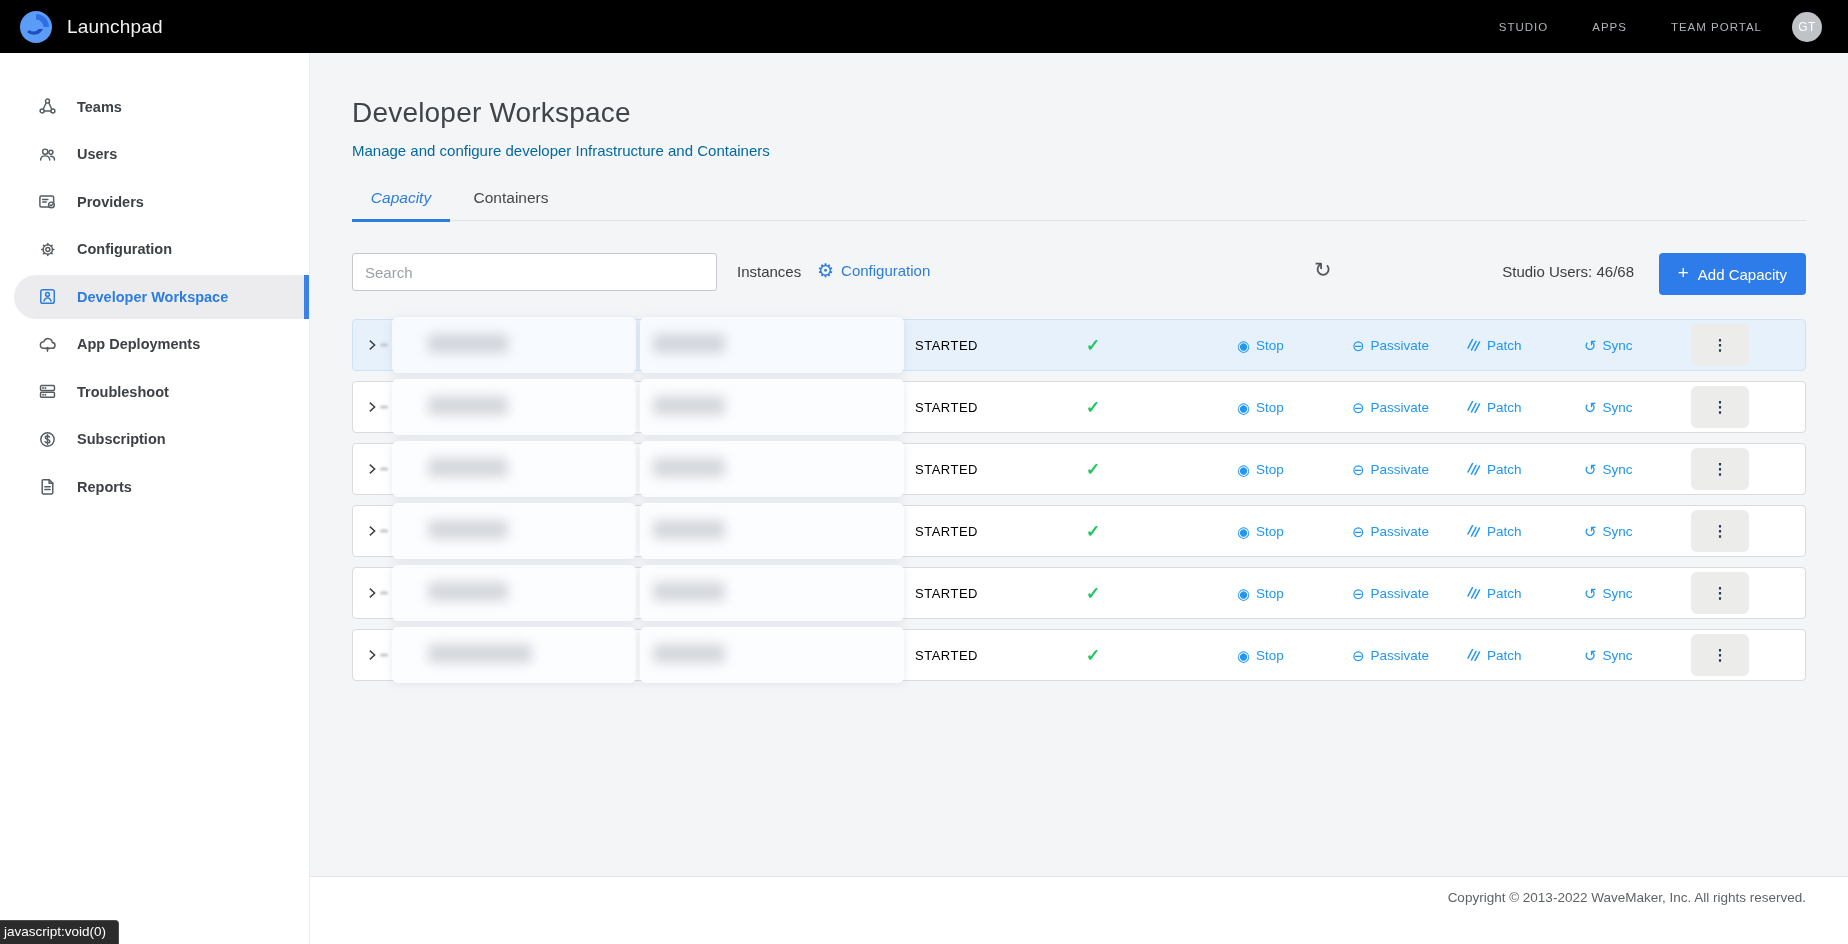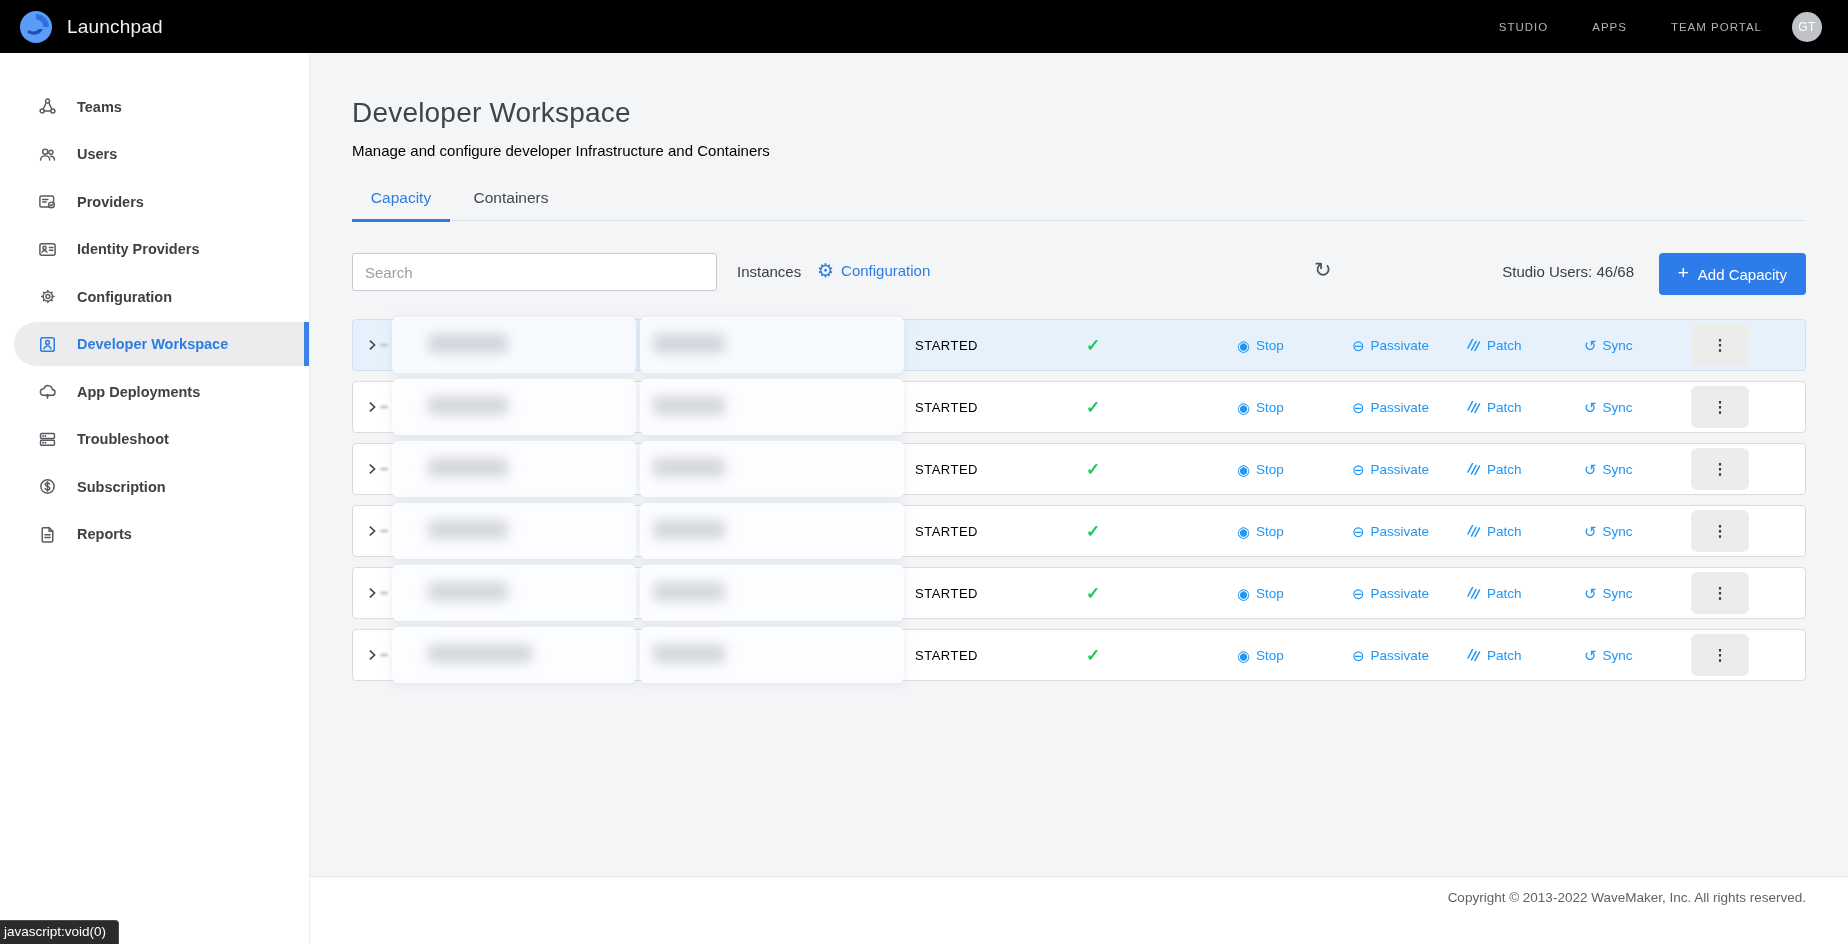--- a/index.html
+++ b/index.html
@@ -20,25 +20,25 @@
   .side-item .lbl { font-size:14.5px; font-weight:700; color:#3d4145; }
   .side-item svg { width:19px; height:19px; stroke:#575c62; fill:none; stroke-width:1.4; stroke-linecap:round; stroke-linejoin:round; flex:0 0 auto; }
   .side-item.active { background:#ececee; border-right:5px solid #3b82e8; }
   .side-item.active .lbl { color:#2b7de0; }
   .side-item.active svg { stroke:#2b7de0; }
 
   
   .main { position:absolute; left:310px; top:53px; right:0; bottom:0; background:#f4f5f7; }
   .content { margin:0 42px; position:relative; }
   .page-title { padding-top:44px; font-size:28px; font-weight:500; color:#3f4449; letter-spacing:.2px; }
-  .page-subtitle { margin-top:13px; font-size:15px; color:#000000; }
+  .page-subtitle { margin-top:13px; font-size:15px; color:#0369a1; }
 
   .tabs { margin-top:30px; border-bottom:1px solid #dfe2e6; display:flex; gap:12px; }
   .tab { width:98px; text-align:center; padding-bottom:13px; font-size:15.5px; font-weight:500; color:#44474b; cursor:pointer; }
-  .tab.active { color:#2b7de0; border-bottom:3px solid #2b7de0; margin-bottom:-2px; padding-bottom:8px; }
+  .tab.active { color:#2b7de0; border-bottom:3px solid #2b7de0; margin-bottom:-2px; padding-bottom:8px;font-style:italic; }
 
   .toolbar { position:relative; margin-top:32px; height:42px; }
   .search { position:absolute; left:0; top:0; width:365px; height:38px; border:1px solid #c6cacf; border-radius:3px; background:#fff; padding:0 12px; font-size:15px; color:#3c4043; font-family:inherit; }
   .search::placeholder { color:#9aa0a6; }
   .instances-lbl { position:absolute; left:385px; top:10px; font-size:15px; color:#3c4043; }
   .config-link { position:absolute; left:465px; top:8px; display:flex; align-items:center; gap:7px; color:#2b7de0; font-size:15px; text-decoration:none; cursor:pointer; }
   .gear-glyph { font-size:19px; line-height:1; color:#2b7de0; }
   .refresh-btn { position:absolute; left:962px; top:5px; font-size:21px; color:#50555b; cursor:pointer; background:none; border:none; }
   .studio-users { position:absolute; right:172px; top:10px; font-size:15px; color:#3c4043; }
   .add-capacity { position:absolute; right:0; top:0; height:42px; padding:0 19px; border:none; border-radius:4px; background:#2e7cea; color:#fff; font-size:15px; font-family:inherit; display:flex; align-items:center; gap:9px; cursor:pointer; }
@@ -116,28 +116,20 @@
     <svg viewBox="0 0 18 18">
         <rect x="1.8" y="3.8" width="13" height="10.4" rx="1.4"></rect>
         <path d="M4.4 7h5 M4.4 9.4h3.4"></path>
         <circle cx="12.7" cy="12.3" r="2.7" fill="#fff"></circle>
         <path d="M11.6 12.3l.8.8 1.5-1.6"></path>
       </svg>
     <span class="lbl">Providers</span>
   </div>
   <div class="side-item">
     <svg viewBox="0 0 18 18">
-        <rect x="1.8" y="3.6" width="14.4" height="10.8" rx="1.8"></rect>
-        <circle cx="6.2" cy="7.5" r="1.5"></circle>
-        <path d="M3.9 11.6c.6-1.1 1.4-1.6 2.3-1.6s1.7.5 2.3 1.6 M10.8 7.2h3.3 M10.8 9.8h3.3"></path>
-      </svg>
-    <span class="lbl">Identity Providers</span>
-  </div>
-  <div class="side-item">
-    <svg viewBox="0 0 18 18">
         <circle cx="9.3" cy="9" r="1.9"></circle>
         <circle cx="9.3" cy="9" r="4.4"></circle>
         <path d="M9.3 4.6V3.2 M9.3 14.8v-1.4 M13.7 9h1.4 M3.5 9h1.4 M12.4 5.9l1-1 M5.2 13.1l1-1 M12.4 12.1l1 1 M5.2 4.9l1 1"></path>
       </svg>
     <span class="lbl">Configuration</span>
   </div>
   <div class="side-item active">
     <svg viewBox="0 0 18 18">
         <rect x="2.6" y="2.6" width="12.8" height="12.8" rx="2"></rect>
         <circle cx="9" cy="7" r="1.8"></circle>

